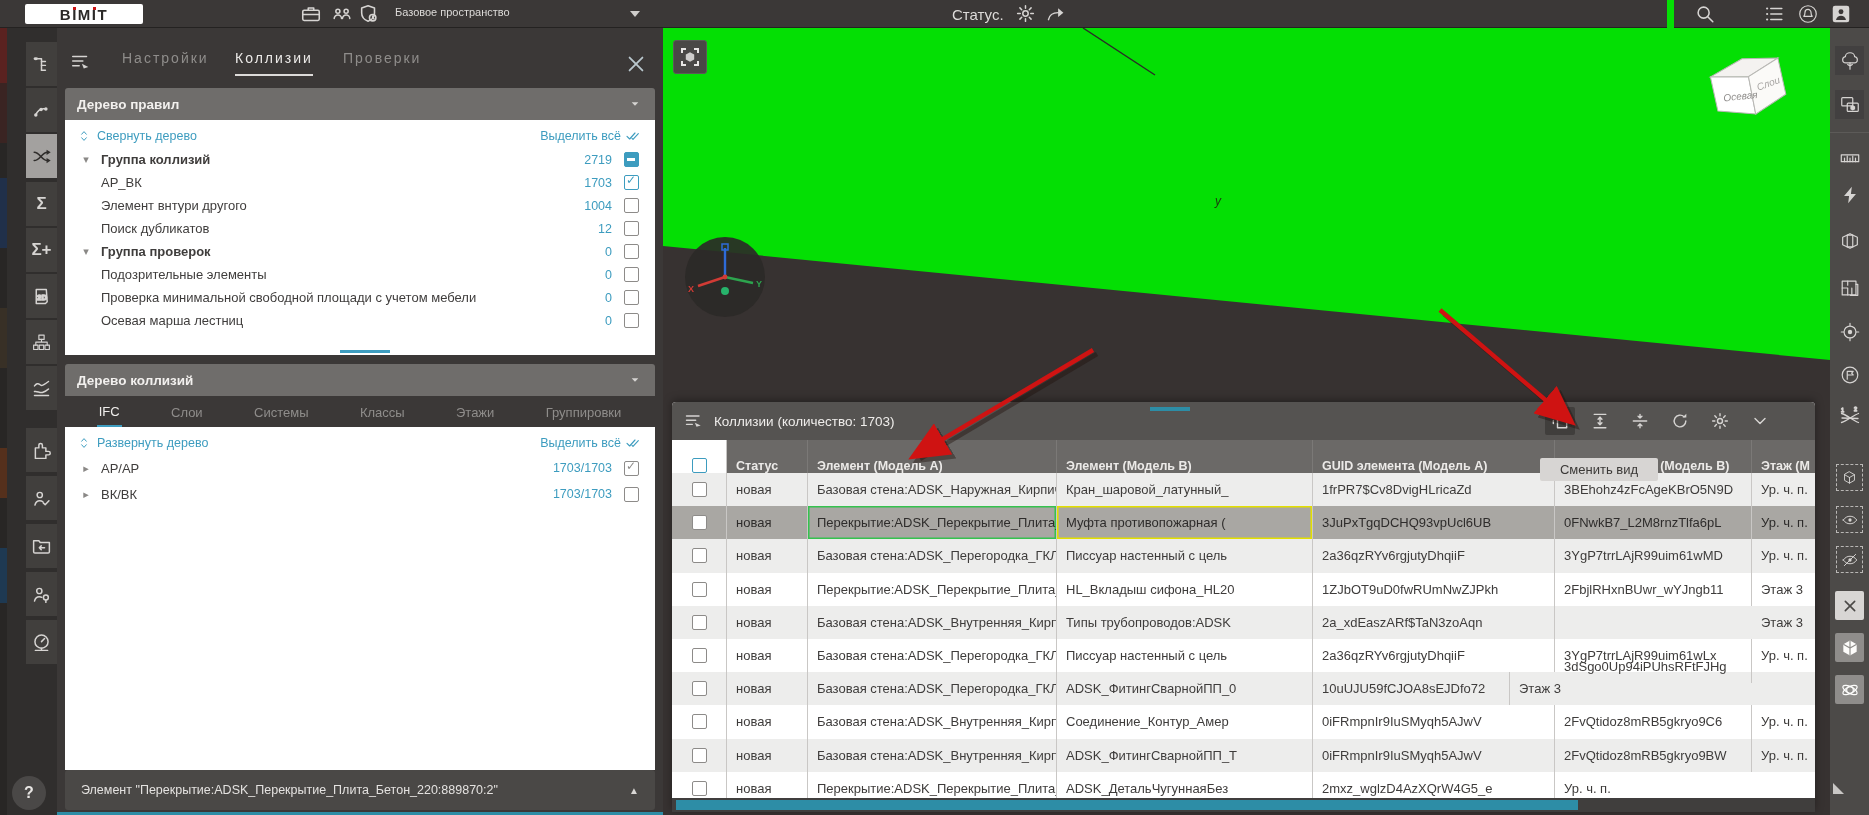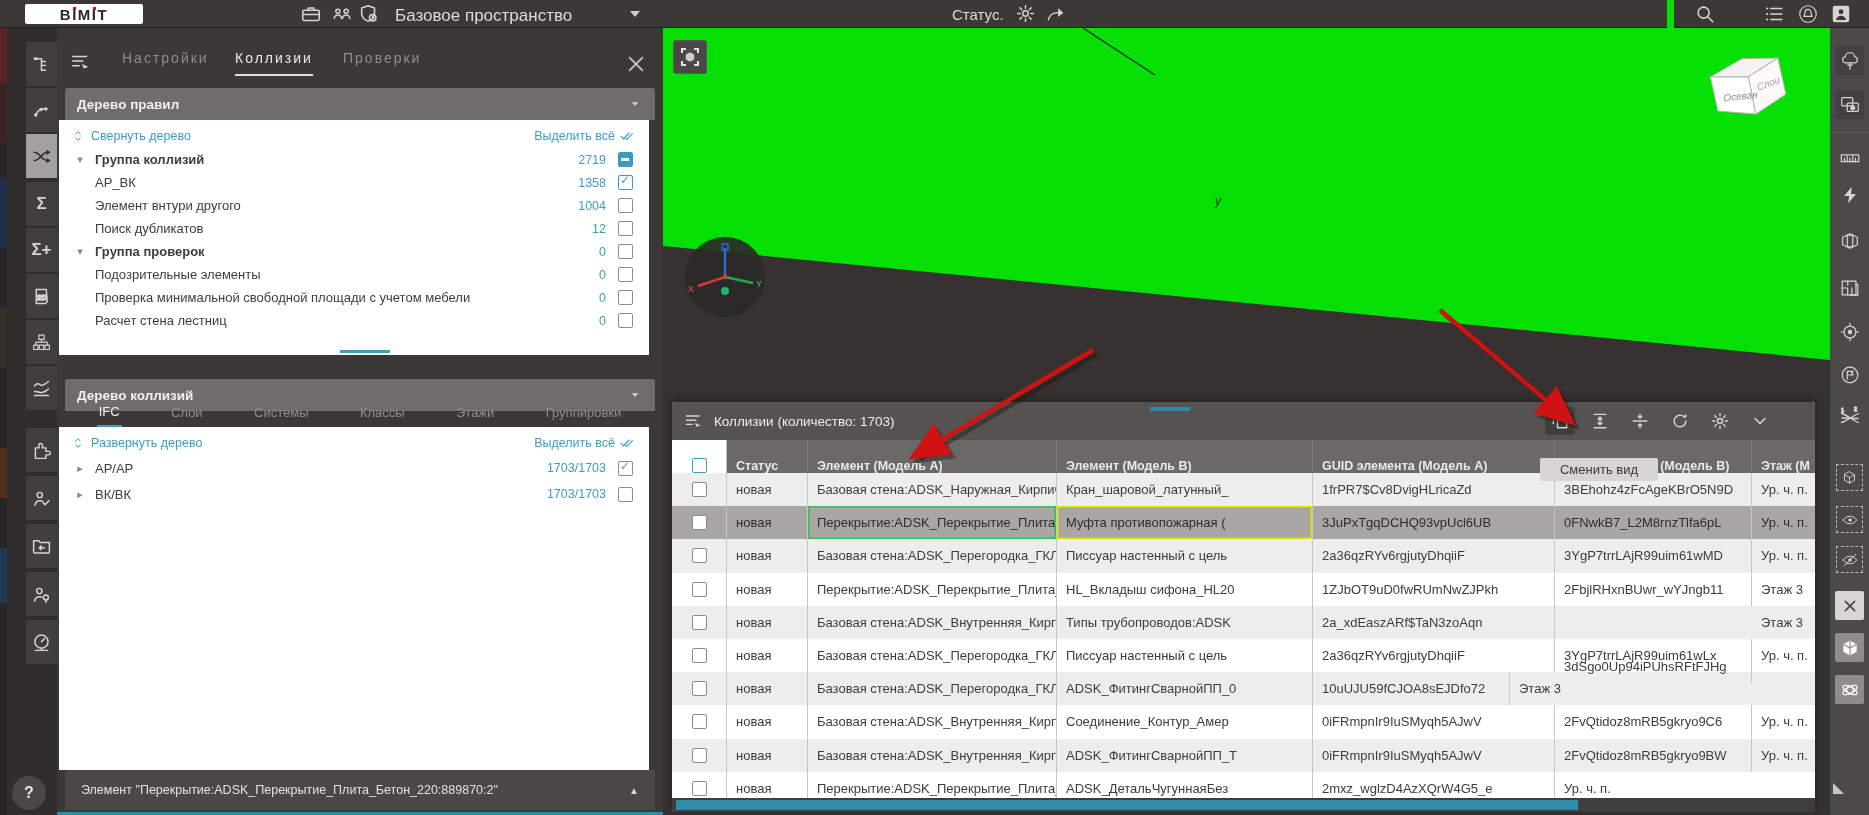--- a/index.html
+++ b/index.html
@@ -6,21 +6,21 @@
   *{box-sizing:border-box;font-family:"Liberation Sans","DejaVu Sans",sans-serif;}
   .screen{position:relative;width:1869px;height:815px;overflow:hidden;background:#302e2d;}
 
   
   .topbar{position:absolute;left:0;top:0;width:1869px;height:28px;background:#3b3837;border-bottom:1px solid #242221;z-index:60;}
   .logo{position:absolute;left:25px;top:4px;width:118px;height:20px;background:#fff;border-radius:2px;
         display:flex;align-items:center;justify-content:center;font-weight:bold;font-size:15px;color:#2b2928;letter-spacing:1.5px;}
   .logo .dot{position:relative;}
   .logo .dot::after{content:"";position:absolute;left:1px;top:1px;width:3px;height:3px;background:#c81414;}
   .tb-ic{position:absolute;top:3px;width:22px;height:22px;}
-  .tb-text{position:absolute;top:6px;font-size:17px;color:#dddbd9;}
+  .tb-text{position:absolute;top:6px;font-size:11px;color:#dddbd9;}
   .tb-caret{position:absolute;top:11px;width:0;height:0;border-left:5px solid transparent;border-right:5px solid transparent;border-top:6px solid #cfcdcb;}
   .green-sliver{position:absolute;left:1667px;top:0;width:7px;height:28px;background:var(--green);}
 
   
   .strip{position:absolute;left:0;top:28px;width:57px;height:787px;background:#302e2d;z-index:55;}
   .sliver{position:absolute;left:0;top:0;width:7px;height:787px;background:#282625;}
   .sliver div{position:absolute;left:0;width:7px;}
   .tile{position:absolute;left:26px;width:31px;height:44px;background:#413f3d;display:flex;align-items:center;justify-content:center;}
   .tile.active{background:#a3a19f;}
   .sig{font-size:17px;font-weight:bold;color:#d6d4d2;}
@@ -30,21 +30,21 @@
   
   .panel{position:absolute;left:57px;top:28px;width:606px;height:787px;background:#3b3837;z-index:50;}
   .ptabs{position:absolute;left:0;top:0;width:100%;height:58px;}
   .ptab{position:absolute;top:22px;font-size:14px;letter-spacing:2px;color:#8f8d8b;padding-bottom:8px;cursor:pointer;}
   .ptab.active{color:#eceae8;border-bottom:2px solid #dddbd9;}
   .pclose{position:absolute;left:568px;top:25px;width:22px;height:22px;}
   .pmenu{position:absolute;left:12px;top:23px;width:24px;height:22px;}
   .band{position:absolute;left:8px;width:590px;height:32px;background:#6f6d6b;border-radius:3px 3px 0 0;
         display:flex;align-items:center;padding:0 12px;color:#f2f0ee;font-size:13.5px;font-weight:bold;}
   .band .sp{flex:1;}
-  .white{position:absolute;left:2px;width:590px;background:#fff;overflow:hidden;}
+  .white{position:absolute;left:8px;width:590px;background:#fff;overflow:hidden;}
   .linkrow{display:flex;align-items:center;height:24px;padding:0 14px 0 12px;margin-top:4px;}
   .linkrow .lk{color:var(--accent);font-size:12.5px;margin-left:6px;}
   .linkrow .sp{flex:1;}
   .trow{display:flex;align-items:center;height:23px;padding-left:10px;font-size:13px;color:#3f3d3c;}
   .trow .car{width:22px;color:#8a8886;font-size:11px;text-align:center;}
   .trow .lbl{margin-left:4px;white-space:nowrap;overflow:hidden;}
   .trow.grp .lbl{font-weight:bold;}
   .trow .sp{flex:1;}
   .trow .cnt{color:var(--accent);font-size:12.5px;margin-right:12px;}
   .cb{width:15px;height:15px;border:1.5px solid #8d8b89;border-radius:2px;background:#fff;margin-right:16px;position:relative;flex:none;}
@@ -332,21 +332,21 @@
             <span class="car">▾</span>
             <span class="lbl">Группа коллизий</span>
             <span class="sp"></span>
             <span class="cnt">2719</span>
             <span class="cb ind"></span>
           </div>
           <div class="trow">
             <span class="car"></span>
             <span class="lbl">АР_ВК</span>
             <span class="sp"></span>
-            <span class="cnt">1358</span>
+            <span class="cnt">1703</span>
             <span class="cb chk"></span>
           </div>
           <div class="trow">
             <span class="car"></span>
             <span class="lbl">Элемент внтури другого</span>
             <span class="sp"></span>
             <span class="cnt">1004</span>
             <span class="cb"></span>
           </div>
           <div class="trow">
@@ -372,30 +372,30 @@
           </div>
           <div class="trow">
             <span class="car"></span>
             <span class="lbl">Проверка минимальной свободной площади с учетом мебели</span>
             <span class="sp"></span>
             <span class="cnt">0</span>
             <span class="cb"></span>
           </div>
           <div class="trow">
             <span class="car"></span>
-            <span class="lbl">Расчет стена лестниц</span>
+            <span class="lbl">Осевая марша лестниц</span>
             <span class="sp"></span>
             <span class="cnt">0</span>
             <span class="cb"></span>
           </div>
         </div>
     </div>
     <div class="teal-dash" style="left:283px;top:322px;width:50px;height:3px"></div>
 
-    <div class="band" style="top:351px">
+    <div class="band" style="top:336px">
       <span>Дерево коллизий</span>
         <span class="sp"></span>
       <svg class="ic" viewBox="0 0 24 24" width="16" height="16">
           <path class="f" d="M7 9.5l5 5 5-5z"></path>
         </svg>
     </div>
     <div class="subtabs" style="top:371px" id="sub-tabs">
         <span class="stab active">IFC</span>
         <span class="stab">Слои</span>
         <span class="stab">Системы</span>

